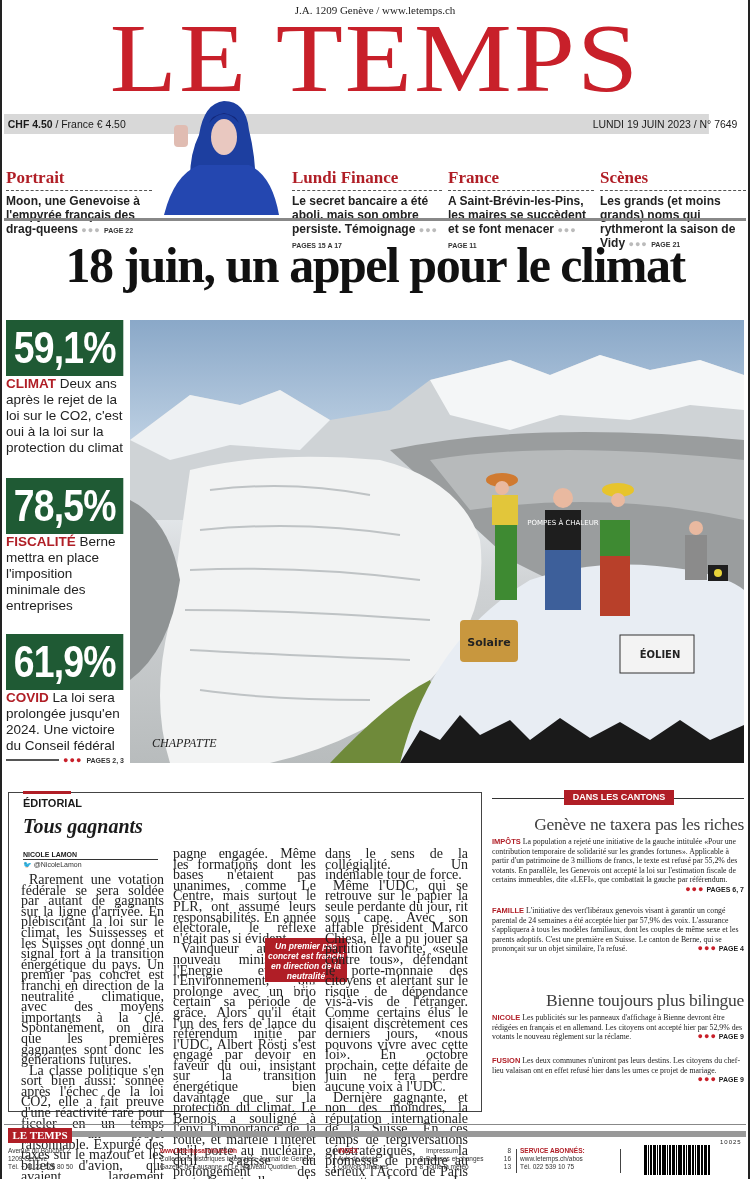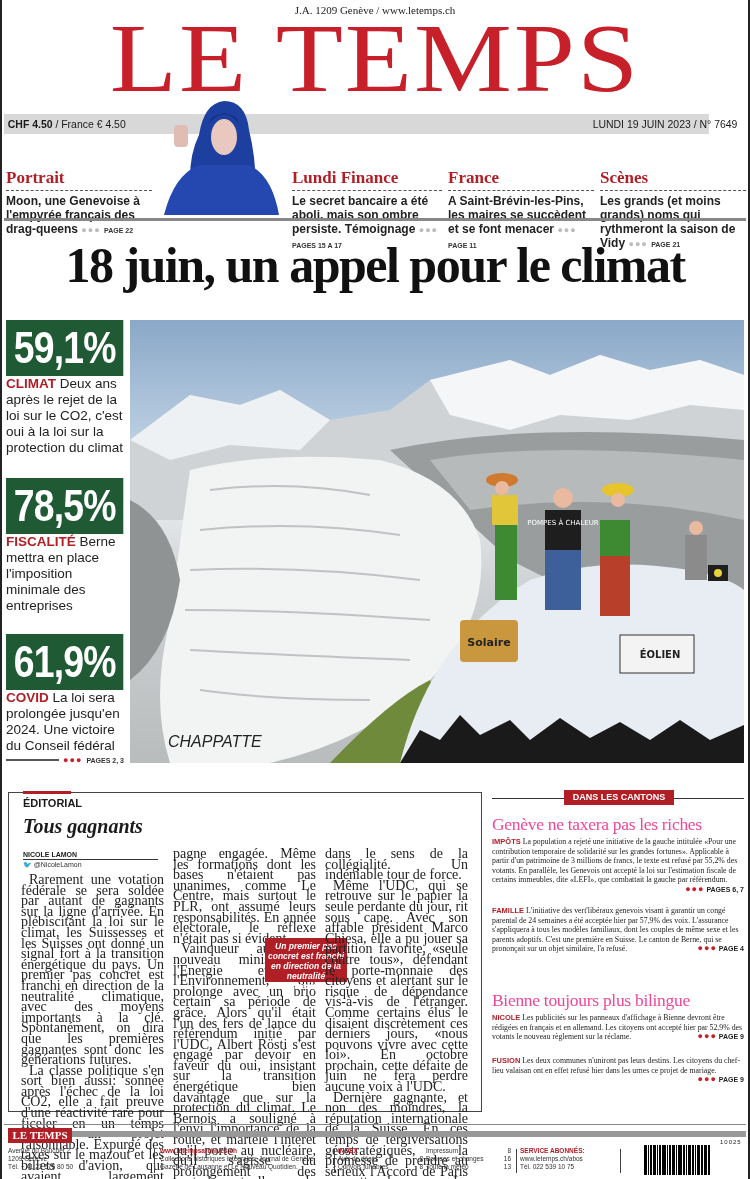--- a/index.html
+++ b/index.html
@@ -33,41 +33,41 @@
   .stat .num { background: #1f5a34; color: #fff; height: 56px; font-family: "Liberation Sans", sans-serif; font-size: 44px; line-height: 56px; text-align: center; font-weight: bold; transform: scaleX(0.85); transform-origin: left; width: 138px; letter-spacing: -1px; }
   .stat .desc { font-size: 13.5px; line-height: 16px; color: #222; }
   .stat .desc .kw { color: #b01e26; font-weight: bold; }
   .pages-ref { position: absolute; top: 755px; left: 6px; width: 118px; display: flex; align-items: center; gap: 4px; }
   .pages-ref .line { flex: 1; height: 2px; background: #555; }
   .reddots { color: #c8202a; font-size: 9px; letter-spacing: 1px; }
 
   
   .cartoon { position: absolute; top: 320px; left: 130px; width: 614px; height: 443px; overflow: hidden; background: linear-gradient(#8aa8c8 0%, #b8cce0 25%, #e8ecef 40%, #cfd2d4 60%, #b8bcbd 100%); }
   .cartoon svg { position: absolute; left: 0; top: 0; }
-  .signature { position: absolute; left: 22px; bottom: 12px; font-family: Liberation Sans, sans-serif; font-style: italic; font-size: 16px; color: #222; margin-left: 16px; }
+  .signature { position: absolute; left: 22px; bottom: 12px; font-family: Liberation Serif, serif; font-style: italic; font-size: 12px; color: #222; }
 
   
   .editorial { position: absolute; top: 792px; left: 8px; width: 474px; height: 320px; border: 1px solid #444; }
   .ed-tab { position: absolute; top: -2px; left: 14px; width: 48px; height: 3px; background: #b01e26; }
   .ed-label { position: absolute; top: 4px; left: 14px; font-size: 11px; font-weight: bold; }
   .ed-title { position: absolute; top: 22px; left: 14px; font-family: "Liberation Serif", serif; font-style: italic; font-weight: bold; font-size: 20px; }
   .author { position: absolute; top: 58px; left: 14px; width: 135px; border-bottom: 1px solid #333; font-size: 7px; font-weight: bold; padding-bottom: 1px; }
   .twitter { position: absolute; top: 68px; left: 14px; font-size: 7px; color: #333; }
   .twitter .bird { color: #1da1f2; }
   .col { position: absolute; font-family: "Liberation Serif", serif; font-size: 14px; line-height: 10.6px; text-align: justify; color: #222; }
   .col p { text-indent: 8px; }
   .quote { position: absolute; top: 145px; left: 256px; width: 82px; height: 44px; background: #b01e26; color: #fff; font-size: 8.5px; font-weight: bold; font-style: italic; text-align: center; line-height: 10px; padding-top: 3px; }
 
   
   .cantons { position: absolute; top: 790px; left: 492px; width: 252px; }
   .cantons-head { position: relative; height: 18px; }
   .cantons-head .hr { position: absolute; top: 8px; left: 0; width: 252px; height: 1px; background: #333; }
   .cantons-head .tag { position: absolute; left: 72px; top: 0; width: 110px; height: 15px; background: #b01e26; color: #fff; font-size: 9px; font-weight: bold; text-align: center; line-height: 15px; }
   .story { position: absolute; left: 0; width: 252px; }
-  .story h3 { font-family: "Liberation Serif", serif; font-weight: normal; font-size: 17.5px; color: #ec4899; margin-bottom: 2px; letter-spacing: -0.3px; }
+  .story h3 { font-family: "Liberation Serif", serif; font-weight: normal; font-size: 17.5px; color: #404040; margin-bottom: 2px; letter-spacing: -0.3px; text-align: right; }
   .story .body { font-family: "Liberation Serif", serif; font-size: 7.8px; line-height: 9.6px; color: #222; }
   .story .kw { font-family: "Liberation Sans", sans-serif; font-weight: bold; color: #b01e26; font-size: 7.5px; }
   .story .ref { float: right; font-family: "Liberation Sans", sans-serif; font-weight: bold; font-size: 7px; }
 
   
   .footer { position: absolute; top: 1124px; left: 4px; width: 742px; height: 53px; border-top: 1px solid #888; }
   .foot-bar { position: absolute; top: 6px; left: 64px; width: 678px; height: 6px; background: #999; }
   .foot-logo { position: absolute; top: 3px; left: 4px; width: 64px; height: 15px; background: #b01e26; color: #fff; font-family: "Liberation Serif", serif; font-weight: bold; font-size: 11px; text-align: center; line-height: 15px; }
   .foot-col { position: absolute; top: 22px; font-size: 6.5px; line-height: 8px; color: #333; }
   .foot-col .red { color: #b01e26; font-weight: bold; }

